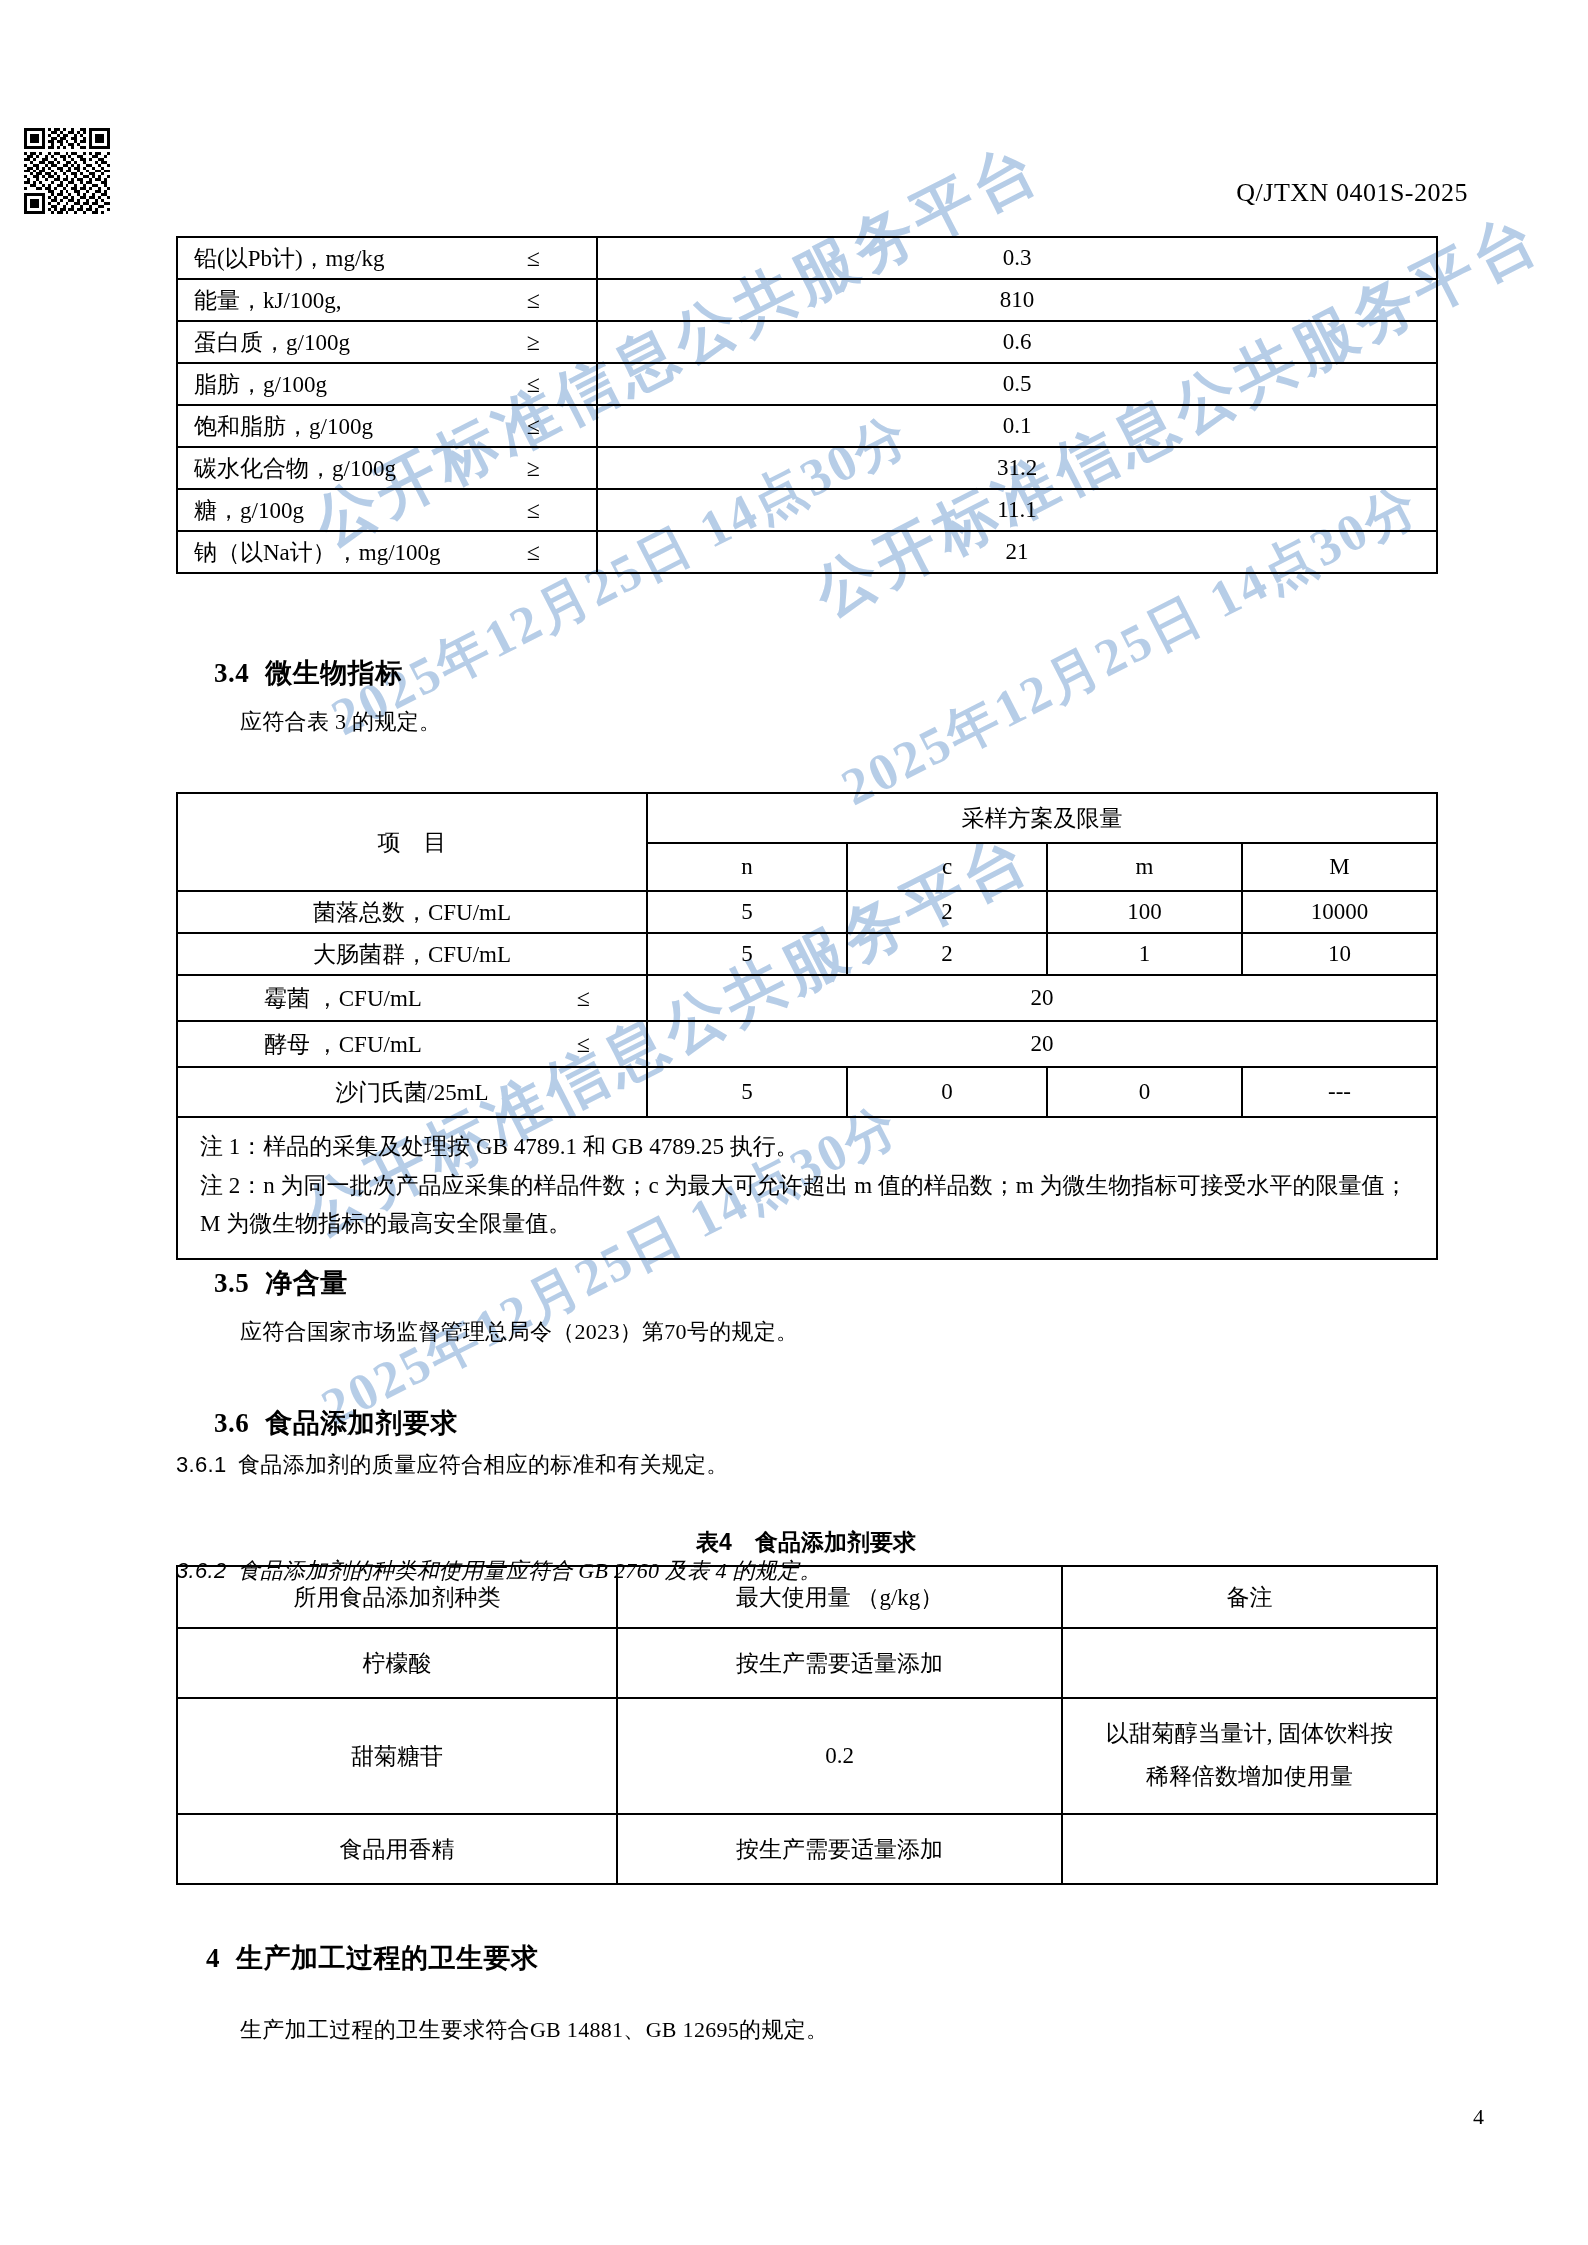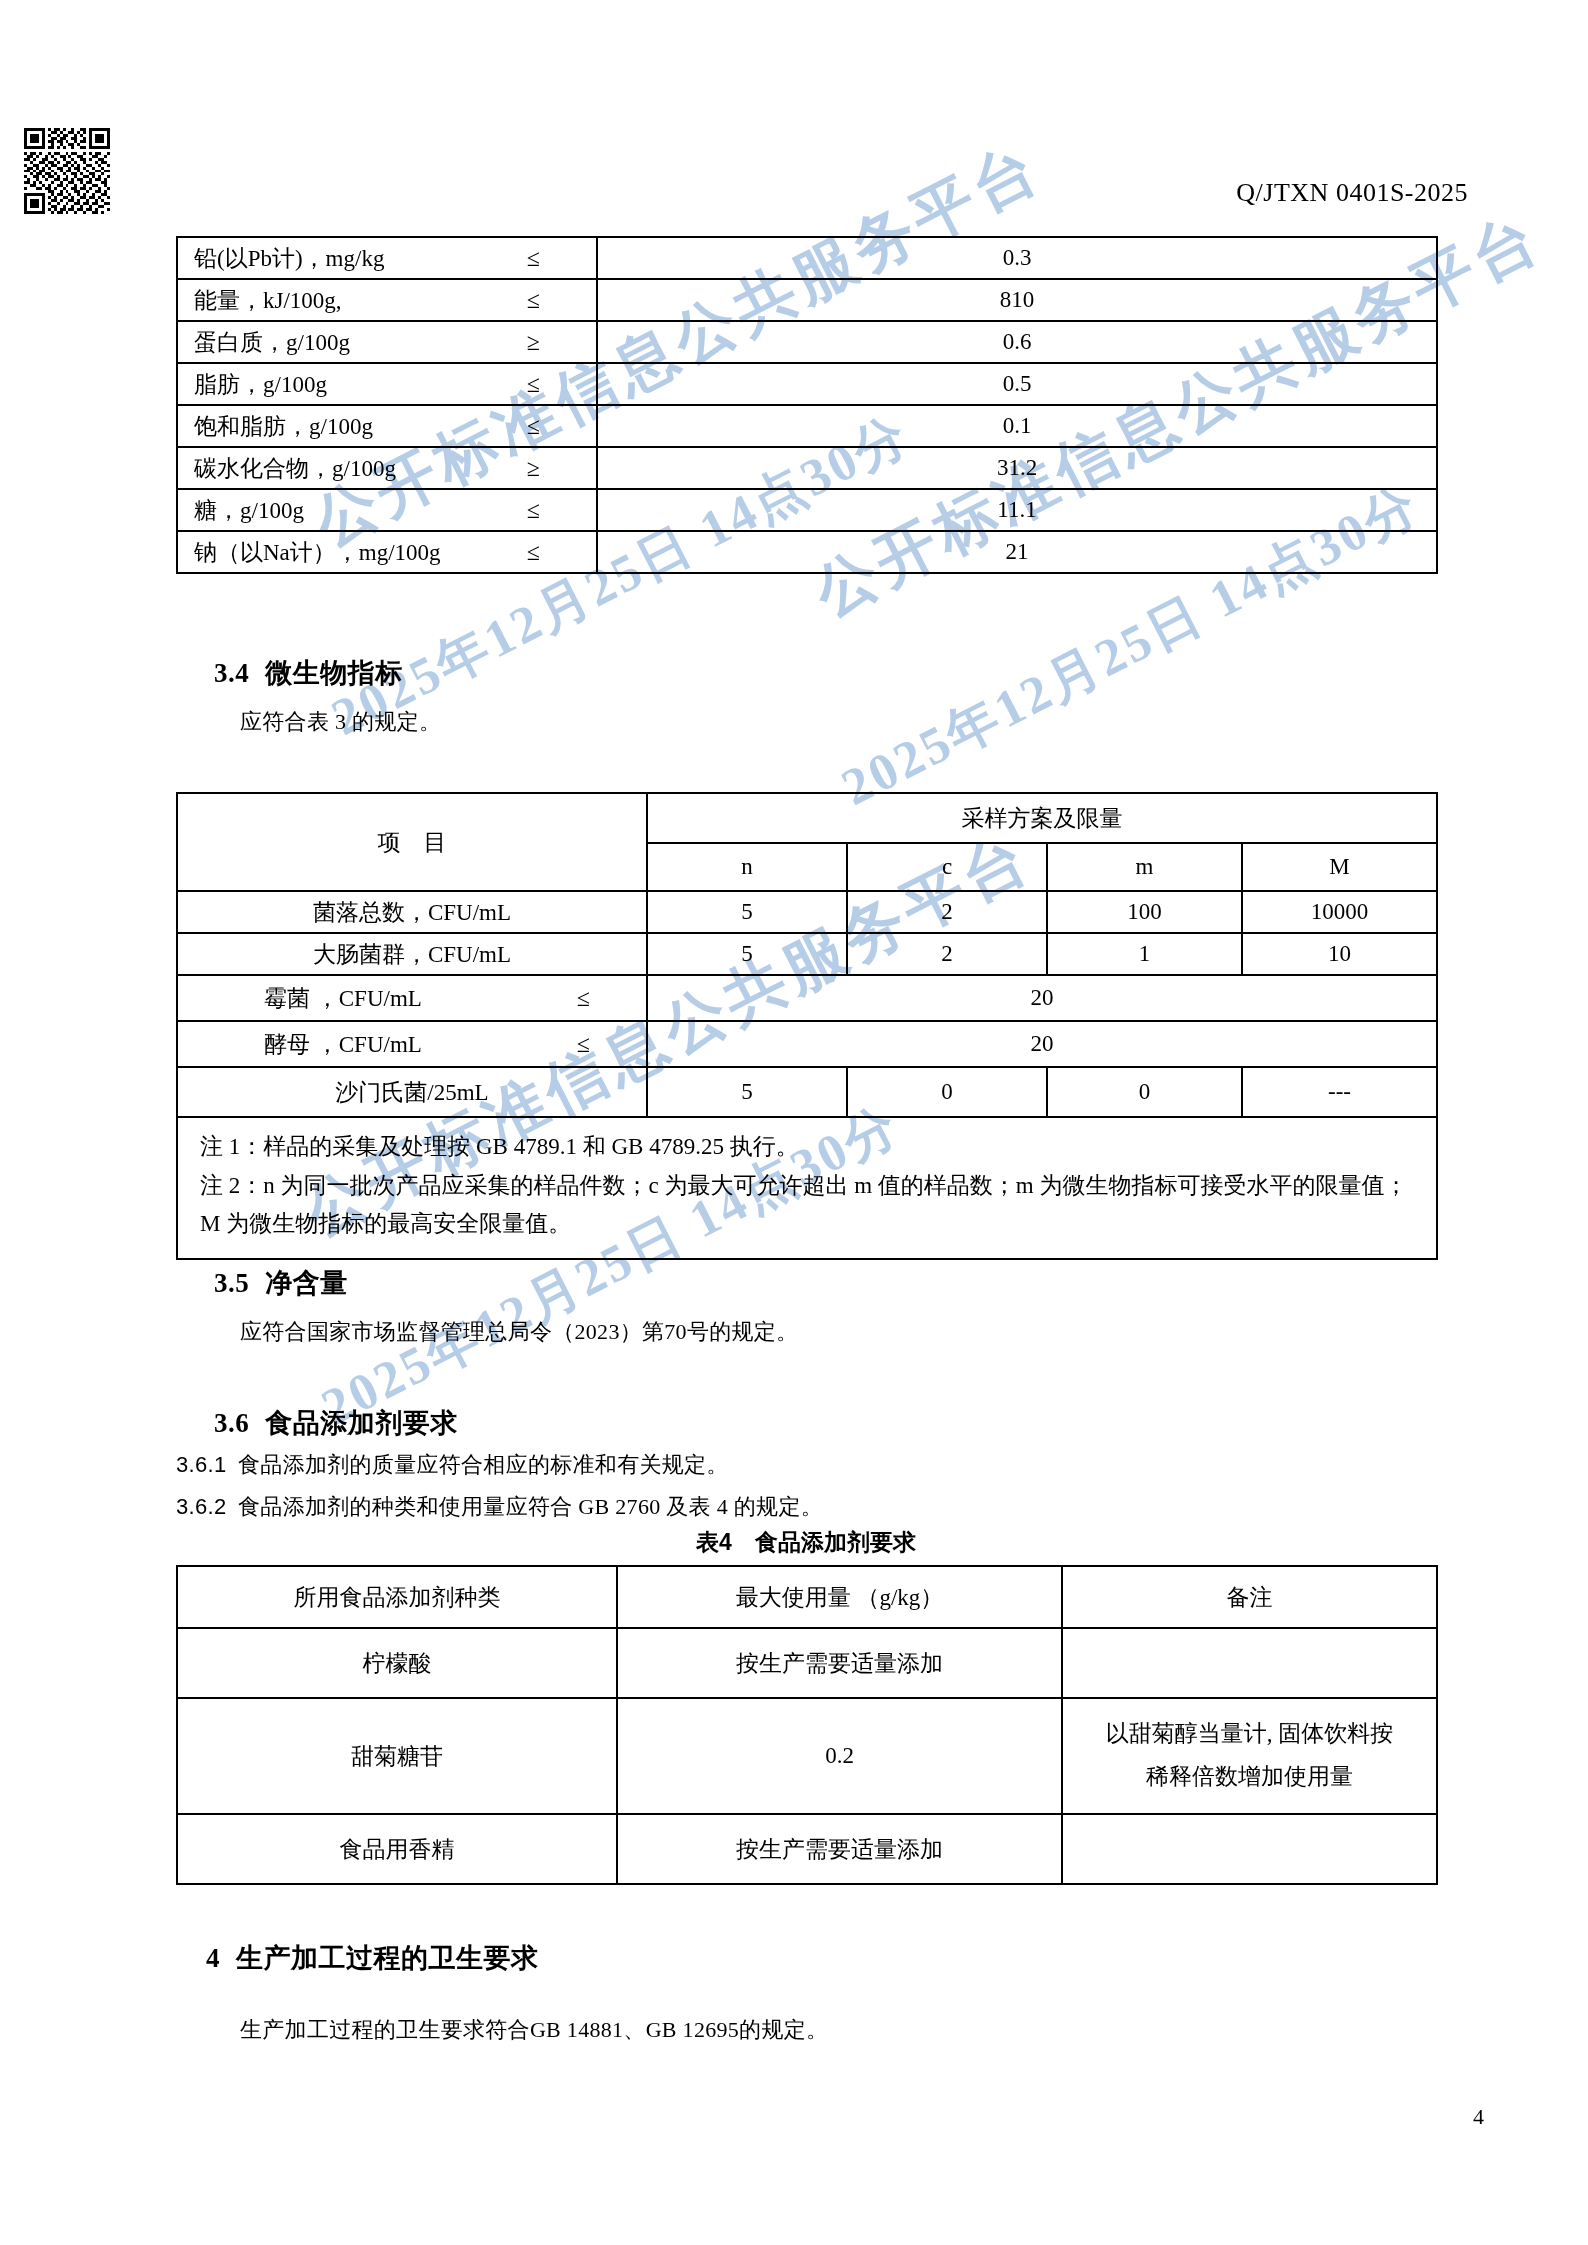--- a/index.html
+++ b/index.html
@@ -561,21 +561,21 @@
   </div>
   <div class="blk body-t" style="left:240px; top:1315px;">应符合国家市场监督管理总局令（2023）第70号的规定。</div>
 
   <div class="blk h2" style="left:176px; top:1405px;">
     <span class="num">3.6</span><span>食品添加剂要求</span>
   </div>
 
   <div class="blk body-t" style="left:176px; top:1448px;">
     <span class="num-lead">3.6.1</span>&nbsp;&nbsp;<span>食品添加剂的质量应符合相应的标准和有关规定。</span>
   </div>
-  <div class="blk body-t" style="left:176px; top:1490px;">
+  <div class="blk body-t" style="left:176px; top:1554px;font-style:italic;">
     <span class="num-lead">3.6.2</span>&nbsp;&nbsp;<span>食品添加剂的种类和使用量应符合 GB 2760 及表 4 的规定。</span>
   </div>
 
   <div class="blk tbl-caption" style="left:176px; top:1527px; width:1260px;">表4　食品添加剂要求</div>
 
   <div class="blk" style="left:176px; top:1565px;">
     <table class="doc t4">
       <colgroup>
           <col style="width:440px">
           <col style="width:445px">

